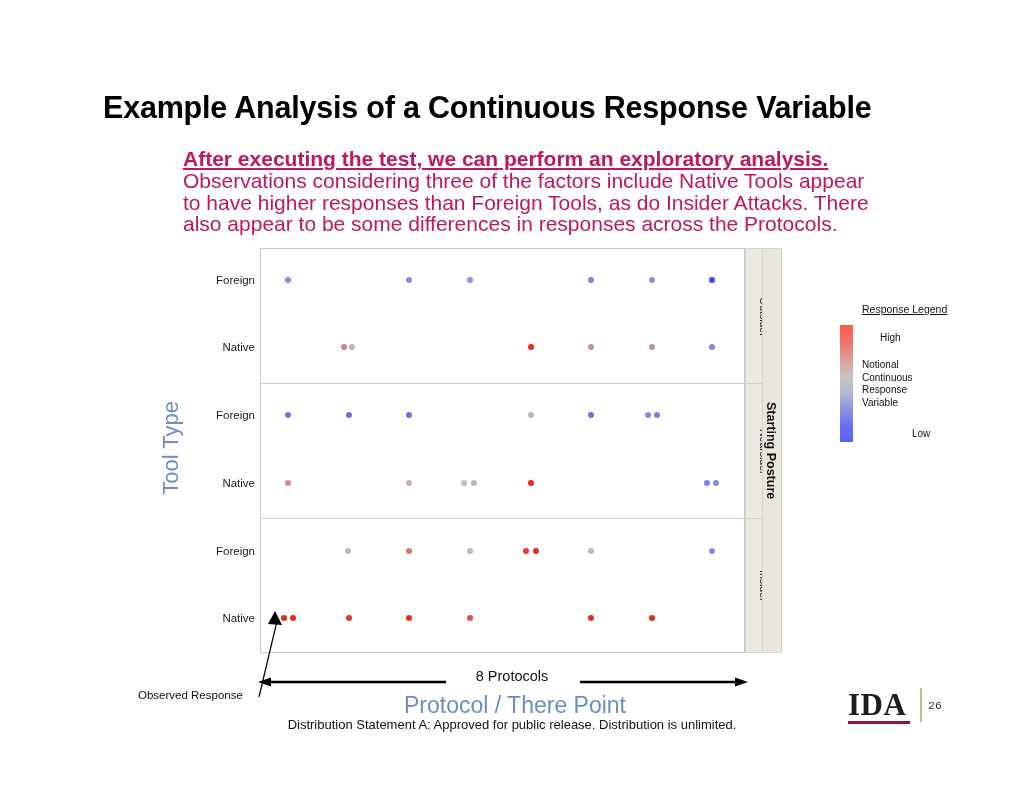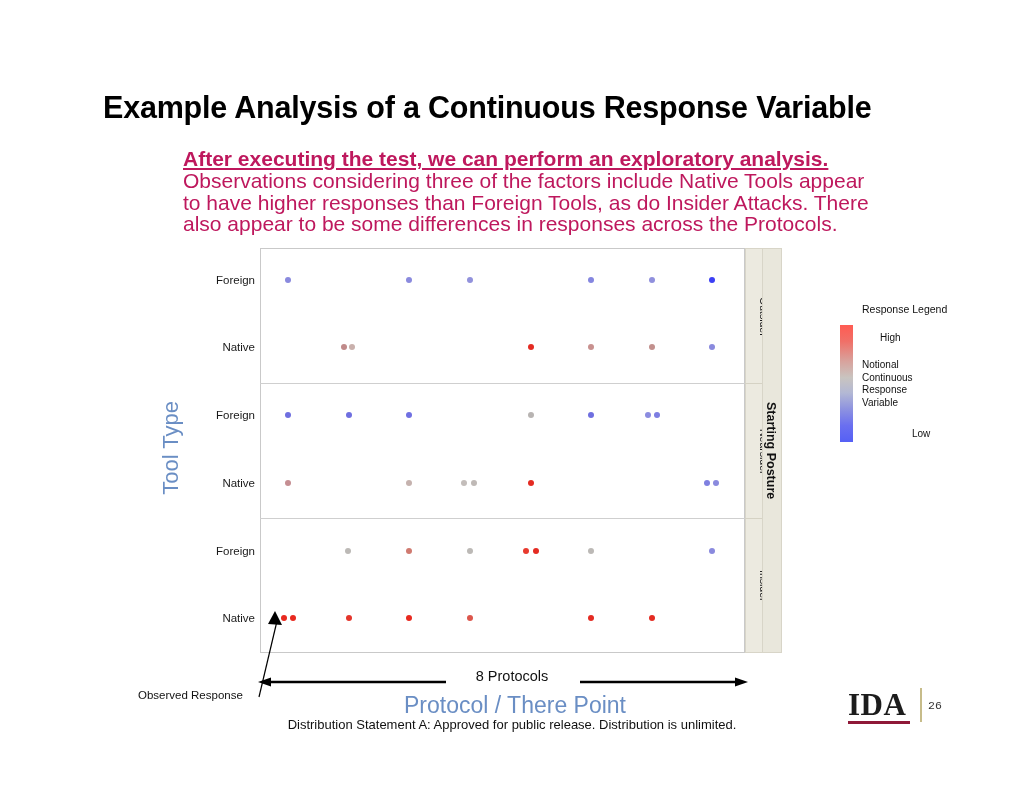--- a/index.html
+++ b/index.html
@@ -105,20 +105,21 @@
     position:absolute;left:138px;top:689px;font-size:11.5px;color:#111;
     white-space:nowrap;
   }
   #obs-leader{position:absolute;left:255px;top:605px;width:75px;height:95px;}
 
   
   #legend{position:absolute;left:838px;top:303px;width:160px;height:150px;}
   #legend-title{
     position:absolute;left:24px;top:0;font-size:10.5px;color:#111;
     white-space:nowrap;
+    text-decoration:underline;
   }
   #legend-bar{
     position:absolute;left:2px;top:22px;width:13px;height:117px;
     background:linear-gradient(to bottom,#ff5b52 0%,#f07068 14%,#d9a09a 30%,
       #c9c4c0 45%,#b3b8d4 58%,#8d92e0 72%,#6a6ff0 86%,#5560f5 100%);
   }
   .legend-txt{position:absolute;font-size:10px;color:#111;line-height:12.6px;}
   #legend-high{left:42px;top:29px;}
   #legend-mid{left:24px;top:56px;}
   #legend-low{left:30px;top:125px;padding-left:44px;}

